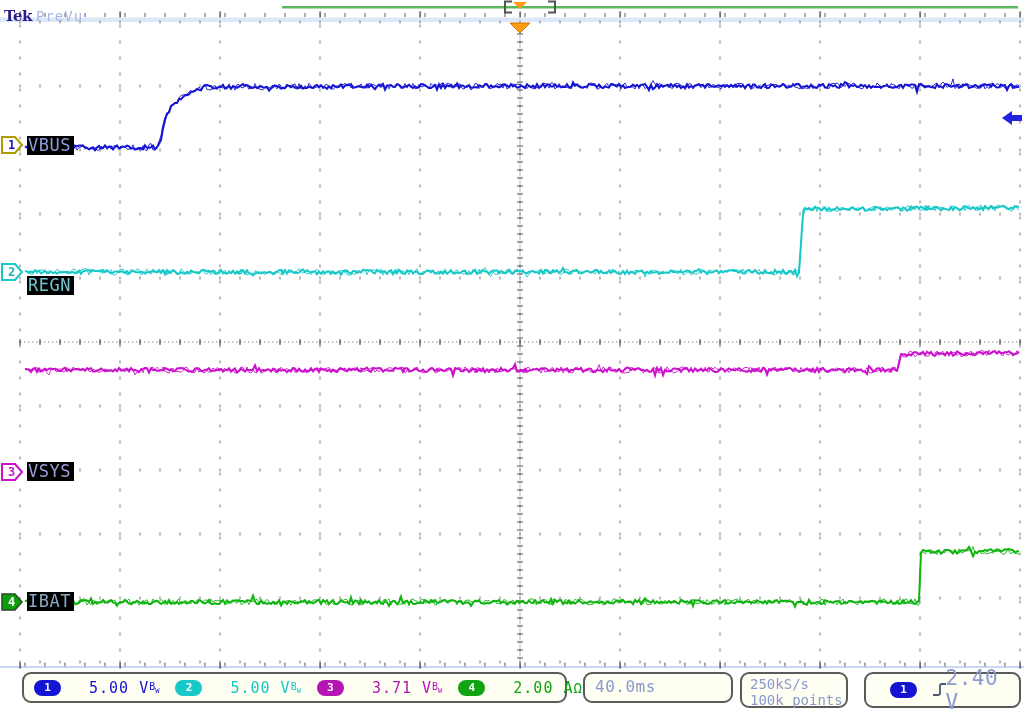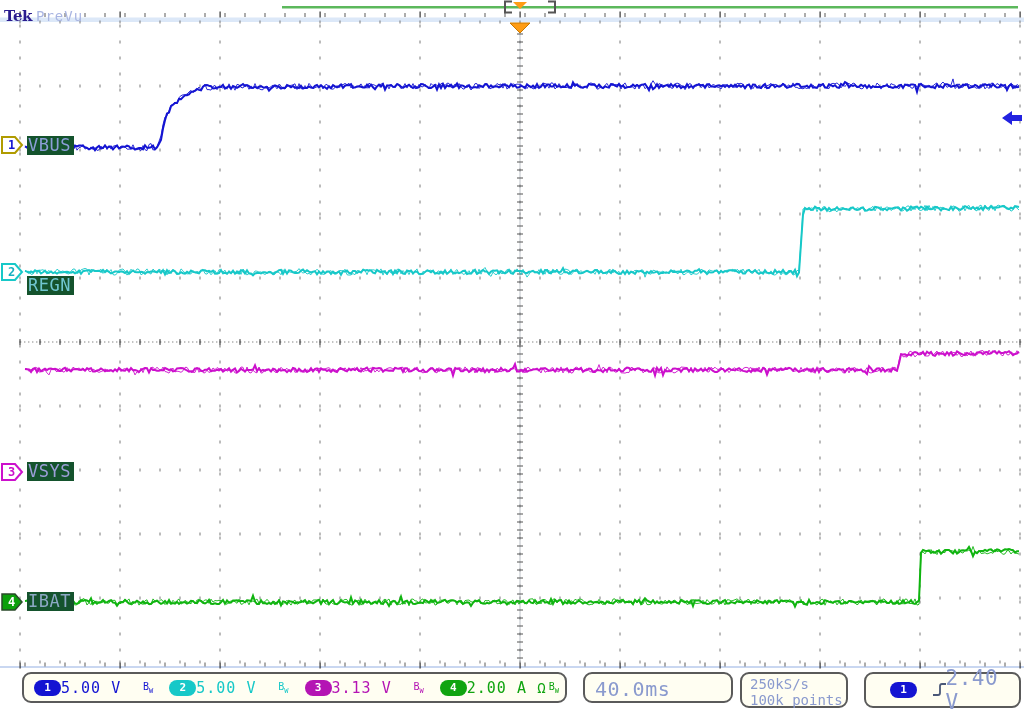--- a/index.html
+++ b/index.html
@@ -14,41 +14,41 @@
 
   
   #scope-svg{position:absolute;left:0;top:0;z-index:1;}
 
   
   .gmark{position:absolute;left:1px;z-index:3;}
   .m1{top:136px;} .m2{top:263px;} .m3{top:463px;} .m4{top:593px;}
 
   
   .ch-label{position:absolute;left:27px;z-index:2;font-size:17px;line-height:19px;
-            background:#14532d;padding:0 3px 0 1px;letter-spacing:0.5px;}
+            background:#000000;padding:0 3px 0 1px;letter-spacing:0.5px;}
   .l1{top:136px;color:#8c9ed8;} .l2{top:276px;color:#70c6d0;}
   .l3{top:462px;color:#9c9ed8;} .l4{top:592px;color:#8ca8c4;}
 
   
   .panel{position:absolute;background:#fffef2;border:2px solid #5a5a5a;border-radius:9px;
          box-sizing:border-box;z-index:5;}
   .panel-ch{left:22px;top:672px;width:545px;height:31px;display:flex;align-items:center;}
   .ch-item{flex:1;display:flex;align-items:center;padding:0 6px 0 10px;}
   .badge{display:inline-block;width:27px;height:16px;border-radius:9px;color:#ffffff;
          font-size:11px;font-weight:bold;text-align:center;line-height:16px;flex:none;}
   .b1{background:#1414d2;} .b2{background:#17c8c8;} .b3{background:#b414b4;} .b4{background:#10a410;}
   .c1{color:#1414d2;} .c2{color:#17c8c8;} .c3{color:#b414b4;} .c4{color:#10a410;}
-  .scale{font-size:15px;letter-spacing:1px;margin-left:0;white-space:nowrap;}
+  .scale{font-size:15px;letter-spacing:1px;margin-left:28px;white-space:nowrap;}
   .bw{font-size:10px;margin-left:auto;white-space:nowrap;}
   .bw sub{font-size:7px;}
   .ohm{font-size:14px;margin-left:auto;margin-right:2px;}
   .ohm + .bw{margin-left:1px;}
 
   .panel-time{left:583px;top:672px;width:150px;height:31px;padding:3px 0 0 10px;
-              font-size:20px;color:#8a9ace;letter-spacing:0.5px;}
+              font-size:16px;color:#8a9ace;letter-spacing:0.5px;}
   .panel-acq{left:740px;top:672px;width:108px;height:36px;padding:2px 16px 0 8px;
              font-size:14px;line-height:16px;color:#8a9ace;white-space:nowrap;}
   .panel-trig{left:864px;top:672px;width:157px;height:36px;display:flex;align-items:center;
               padding:0 10px 0 24px;}
   .trig-level{margin-left:auto;font-size:21px;color:#8a9ace;letter-spacing:0.5px;}
   .slope-icon{margin-left:14px;display:inline-block;}
 </style>
 </head>
 <body>
 
@@ -1625,21 +1625,21 @@
     <span class="scale c1">5.00 V</span>
     <span class="bw c1"><span>B</span><sub>W</sub></span>
   </div>
   <div class="ch-item">
     <span class="badge b2">2</span>
     <span class="scale c2">5.00 V</span>
     <span class="bw c2"><span>B</span><sub>W</sub></span>
   </div>
   <div class="ch-item">
     <span class="badge b3">3</span>
-    <span class="scale c3">3.13 V</span>
+    <span class="scale c3">3.71 V</span>
     <span class="bw c3"><span>B</span><sub>W</sub></span>
   </div>
   <div class="ch-item">
     <span class="badge b4">4</span>
     <span class="scale c4">2.00 A</span>
     <span class="ohm c4">Ω</span>
     <span class="bw c4"><span>B</span><sub>W</sub></span>
   </div>
 </div>
 

